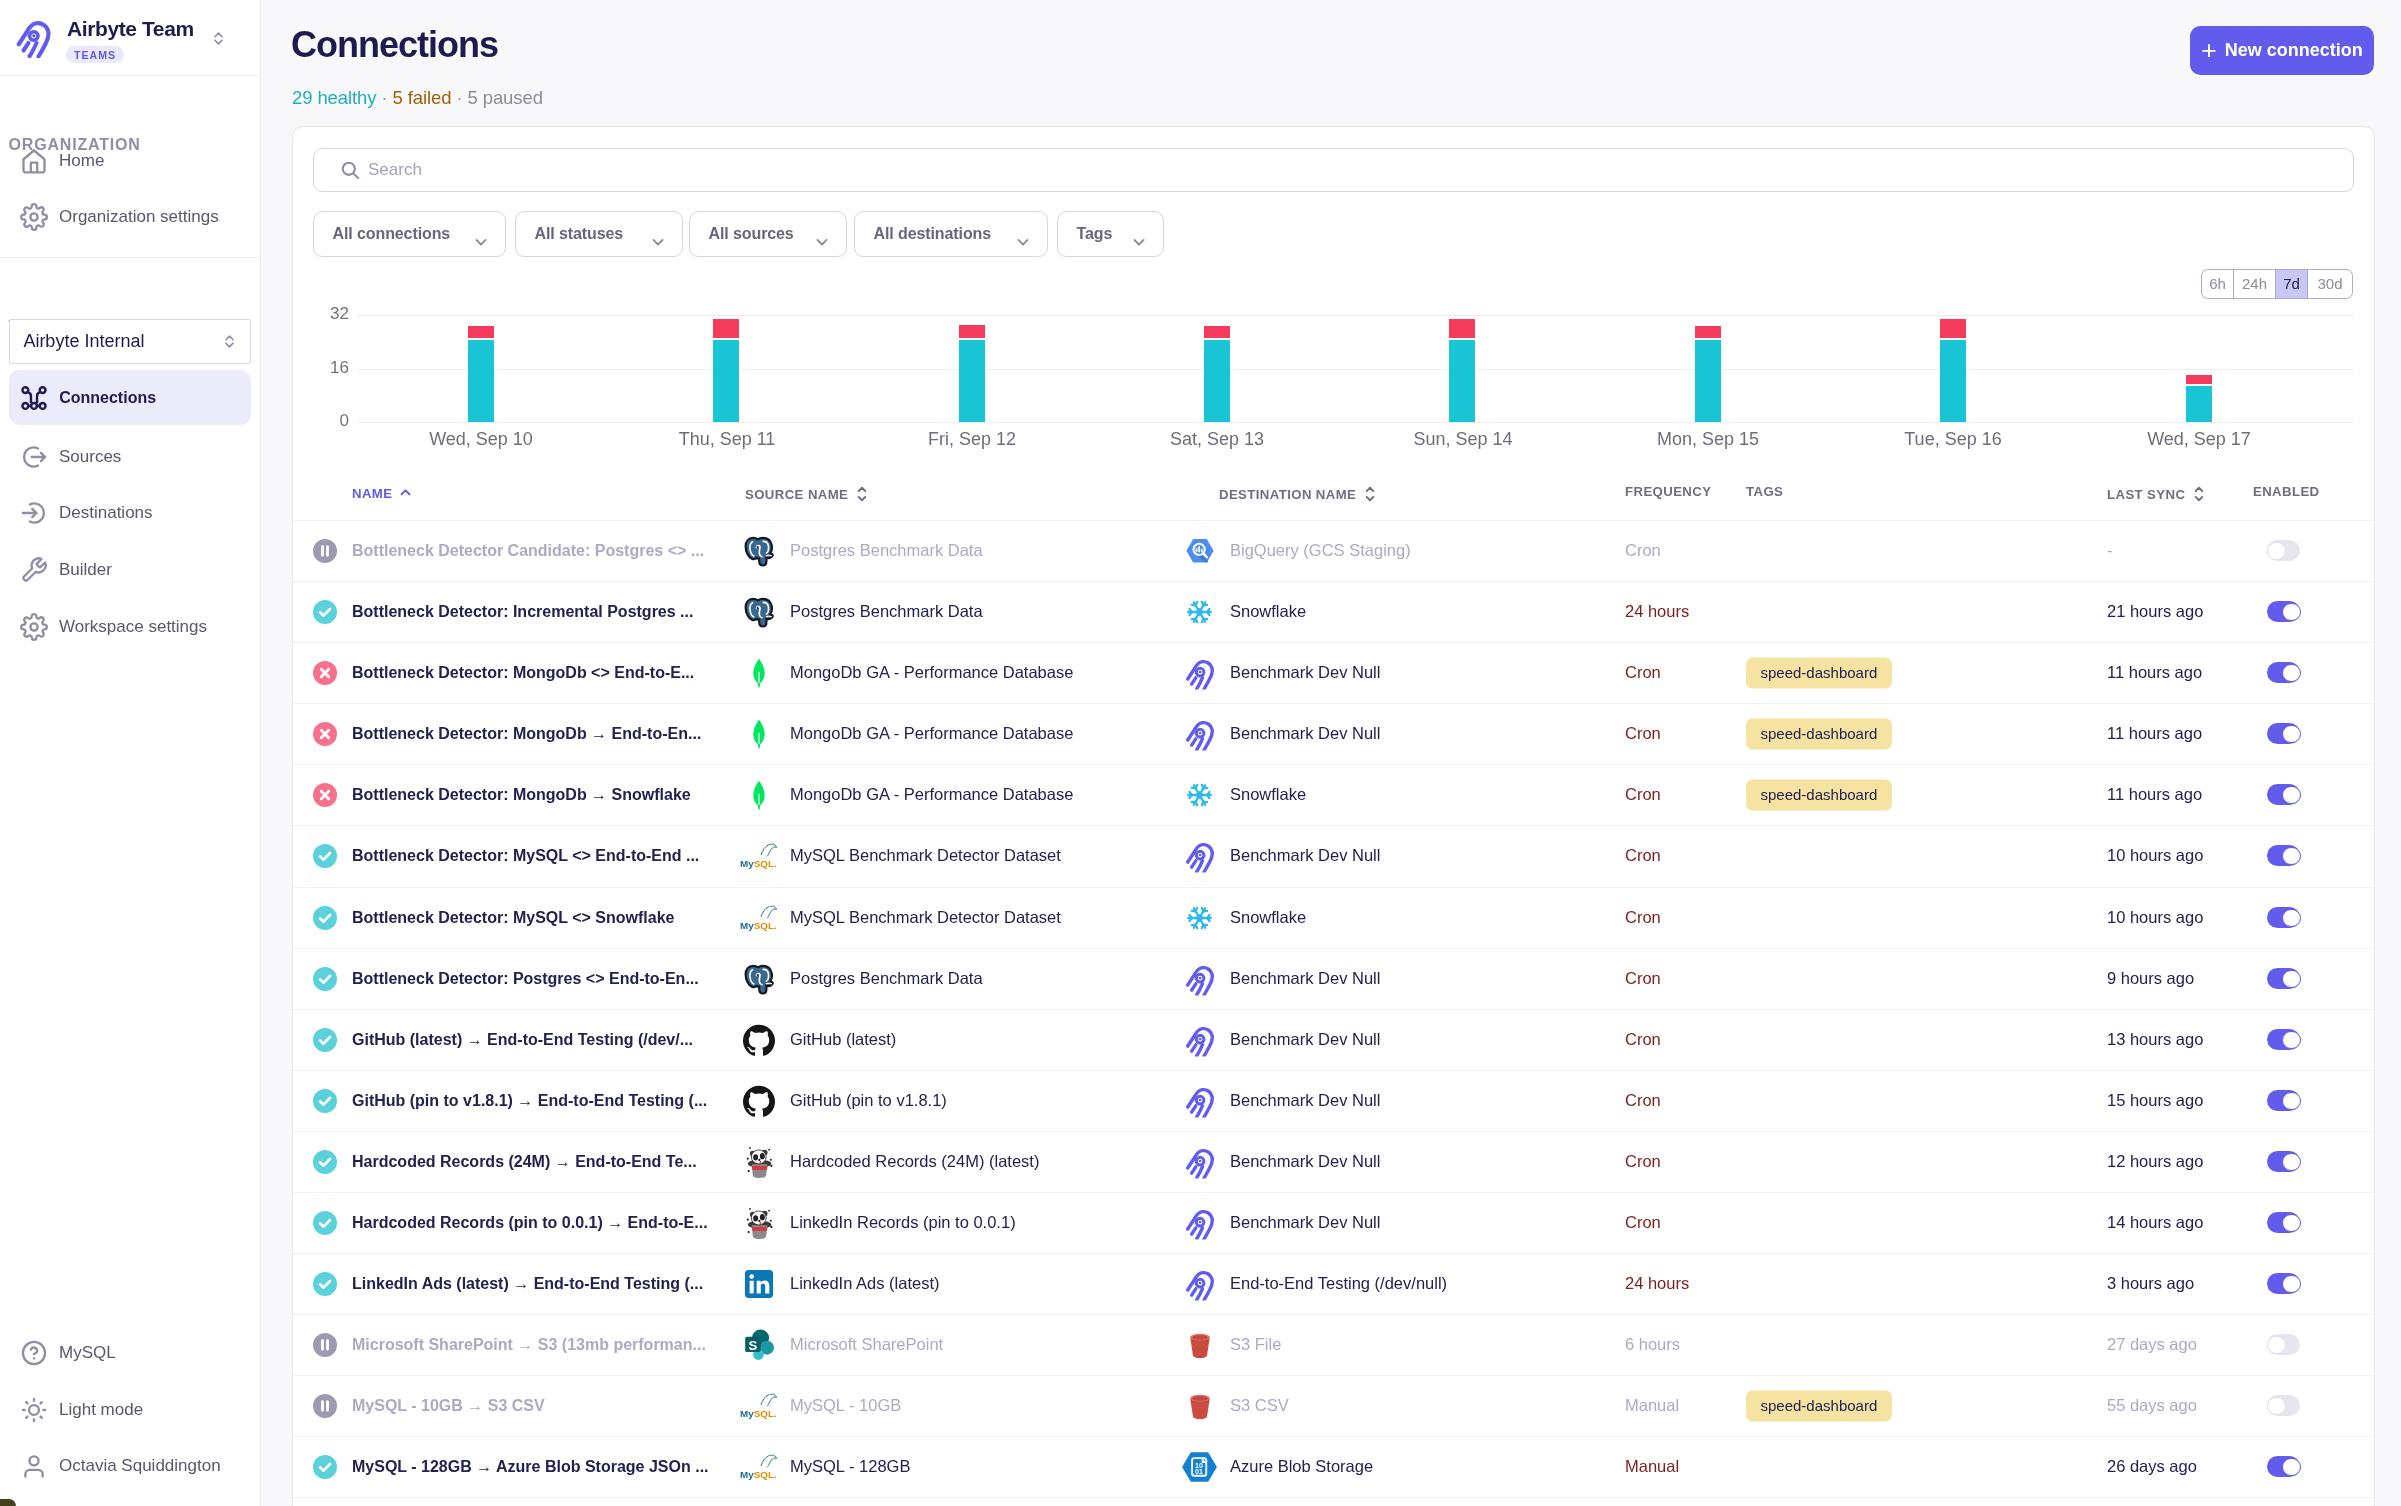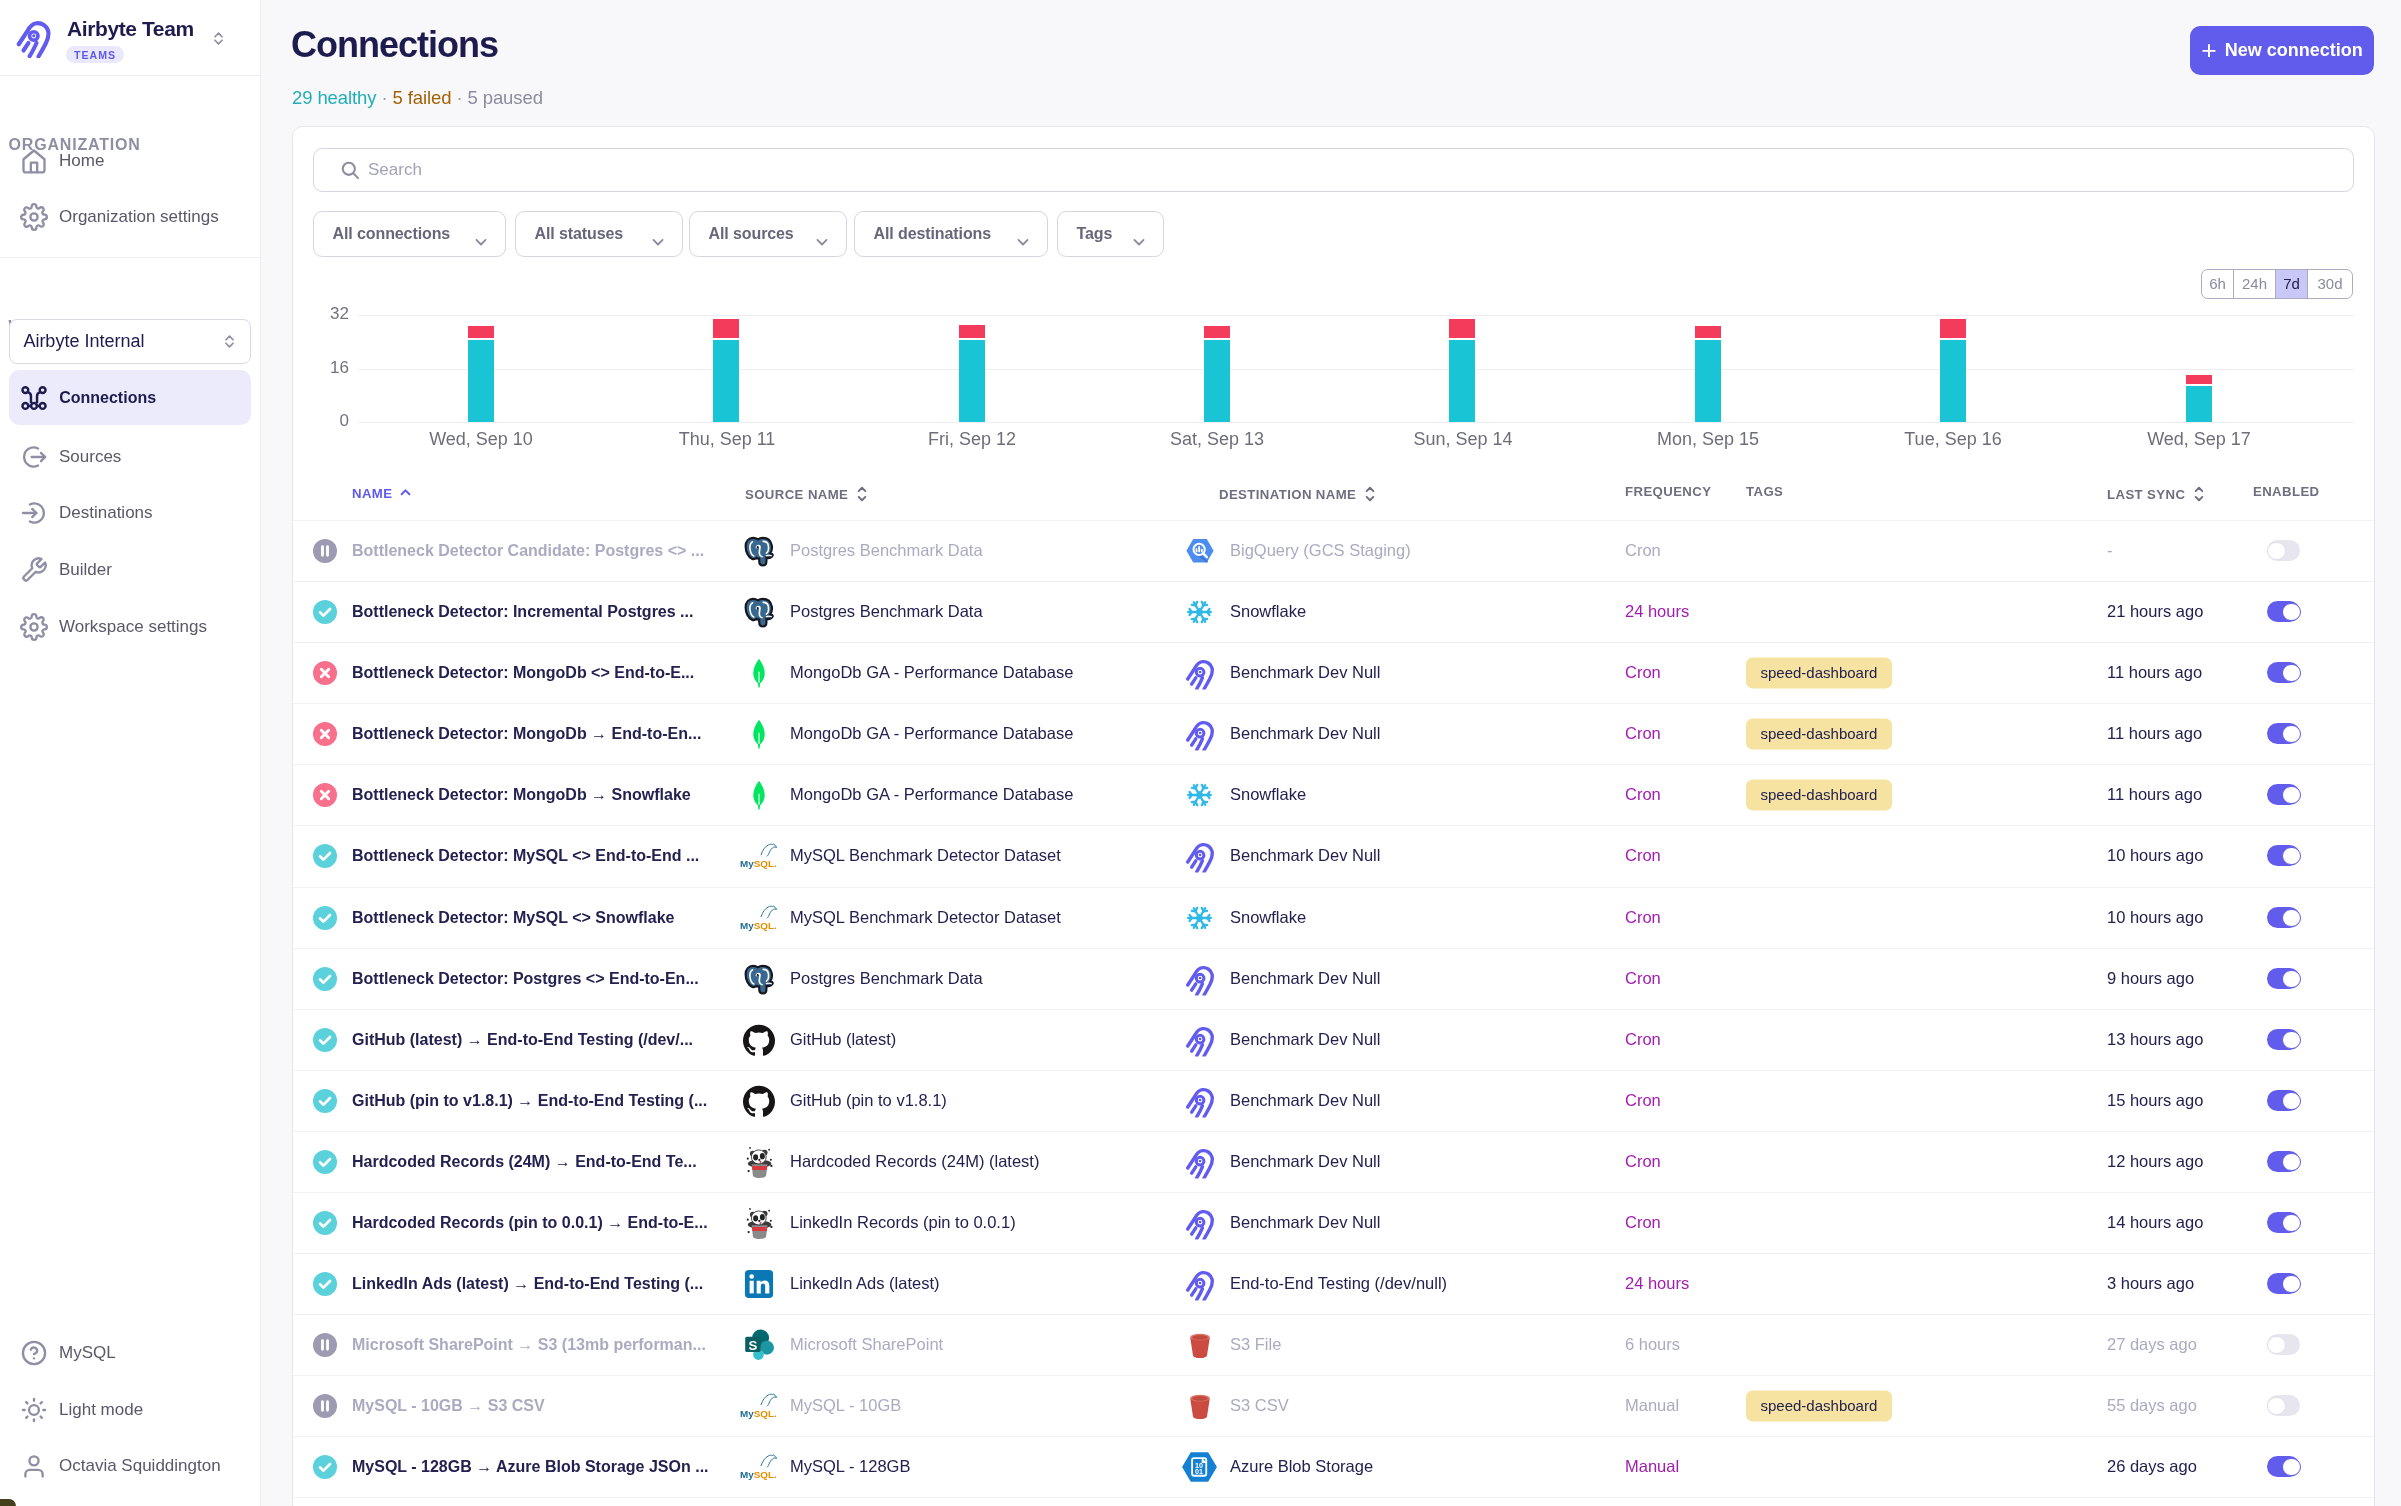--- a/index.html
+++ b/index.html
@@ -7,21 +7,21 @@
 .sb-title { position:absolute; left:67px; top:17px; font-size:21px; font-weight:700; color:#1E1C4F; letter-spacing:-0.4px; }
 .sb-badge { position:absolute; left:66px; top:46px; font-size:10.6px; font-weight:700; color:#5F5AE7; letter-spacing:1px; background:#E9E8FC; border-radius:659px; padding:2.6px 8px; }
 .sb-divider { position:absolute; left:0; width:100%; height:0; border-top:1.3px solid #EFEFF4; }
 .sb-label { position:absolute; left:8.6px; font-size:16px; font-weight:700; color:#8F8EA4; letter-spacing:0.8px;margin-top:32px; }
 .sb-item { position:absolute; left:0; width:261px; height:55px; }
 .sb-item .ic { position:absolute; left:20px; top:50%; margin-top:-14px; width:28px; height:28px; }
 .sb-item .tx { position:absolute; left:59px; top:50%; transform:translateY(-52%); font-size:17px; font-weight:500; color:#5A5868; white-space:nowrap; }
 .sb-item.active { background:#ECEBFC; border-radius:10.6px; left:9.2px; width:242px; }
 .sb-item.active .ic { left:10.6px; }
 .sb-item.active .tx { left:50px; color:#1E1C4F; font-size:16px; font-weight:700; }
-.ws-select { position:absolute; left:9.2px; top:319px; width:242px; height:45px; border:1.3px solid #D9D8E6; border-radius:8px; background:#fff; }
+.ws-select { position:absolute; left:9.2px; top:319px; width:242px; height:45px; border:1.3px solid #D9D8E6; border-radius:2px; background:#fff; }
 .ws-select .tx { position:absolute; left:13.2px; top:50%; transform:translateY(-52%); font-size:18px; color:#1E1C4F; }
 #h1 { position:absolute; left:291px; top:24px; font-size:36px; font-weight:700; color:#1E1C4F; letter-spacing:-1px; }
 #stats { position:absolute; left:292px; top:87px; font-size:18.5px; letter-spacing:-0.1px; }
 #stats .ok { color:#21AEB6; } #stats .bad { color:#a16207; } #stats .dim { color:#8D8C9E; } #stats .dot { color:#9B9AAB; }
 #newconn { position:absolute; left:2190px; top:26px; width:184px; height:49px; background:#615CEC; border-radius:10.6px; color:#fff; font-size:18px; font-weight:700; text-align:center; line-height:48px; }
 #newconn .plus { font-size:26.4px; font-weight:400; vertical-align:-3.3px; margin-right:8px; }
 #card { position:absolute; left:292px; top:126px; width:2083px; height:1399px; background:#FFFFFF; border:1.3px solid #E6E5ED; border-radius:10.6px; }
 #search { position:absolute; left:313px; top:148px; width:2041px; height:44px; border:1.3px solid #D6D5E3; border-radius:9.2px; background:#fff; }
 #search .ph { position:absolute; left:54px; top:50%; transform:translateY(-52%); font-size:17px; color:#A3A2B6; }
 .pill { position:absolute; top:211px; height:46px; border:1.3px solid #D6D5E3; border-radius:9.2px; font-size:16px; font-weight:700; color:#67667A; line-height:44px; padding-left:18.5px; background:#fff; letter-spacing:-0.1px; }
@@ -35,21 +35,21 @@
 .xlab { position:absolute; font-size:18px; color:#6E6E7A; transform:translateX(-50%); white-space:nowrap; }
 .bar { position:absolute; width:26.4px; }
 .bar .red { position:absolute; left:0; width:26.4px; background:#F43B5C; }
 .bar .teal { position:absolute; left:0; width:26.4px; background:#19C4D5; }
 .th { position:absolute; top:484px; font-size:13.2px; font-weight:700; letter-spacing:0.4px; color:#6F6E80; white-space:nowrap; }
 .th.sorted { color:#5F5AEA; }
 .trow { position:absolute; width:2081px; left:293px; border-top:1.3px solid #F2F2F6; }
 .cell { position:absolute; top:50%; transform:translateY(-52%); white-space:nowrap; font-size:16.5px; }
 .name { left:59px; font-weight:700; font-size:16px; color:#232150; max-width:370px; overflow:hidden; }
 .src { left:497px; color:#232150; max-width:370px; overflow:hidden;text-align:right; } .dst { left:937px; color:#232150; max-width:356px; overflow:hidden; }
-.freq { left:1332px; color:#a21caf; }
+.freq { left:1332px; color:#7f1d1d; }
 .lsync { left:1814px; color:#232150; }
 .tagp { position:absolute; left:1453px; top:50%; transform:translateY(-50%); height:31px; line-height:30px; background:#F7E3A1; color:#232150; border-radius:6.6px; font-size:15px; padding:0 14.5px; }
 .muted .cell { color:#ABAAC1 !important; }
 .sticon { position:absolute; left:20px; top:50%; margin-top:-12px; width:24px; height:24px; }
 .cicon { position:absolute; top:50%; transform:translateY(-50%); }
 .srcic { left:447px; width:37px; display:flex; justify-content:center; }
 .dstic { left:888px; width:37px; display:flex; justify-content:center; }
 .tgl { position:absolute; left:1974px; top:50%; margin-top:-10.6px; width:33px; height:21px; border-radius:10.6px; }
 .tgl.on { background:#615CEC; }
 .tgl.on .knob { position:absolute; right:-0.7px; top:1.3px; width:18.5px; height:18.5px; background:#fff; border:1.3px solid #615CEC; border-radius:50%; }

